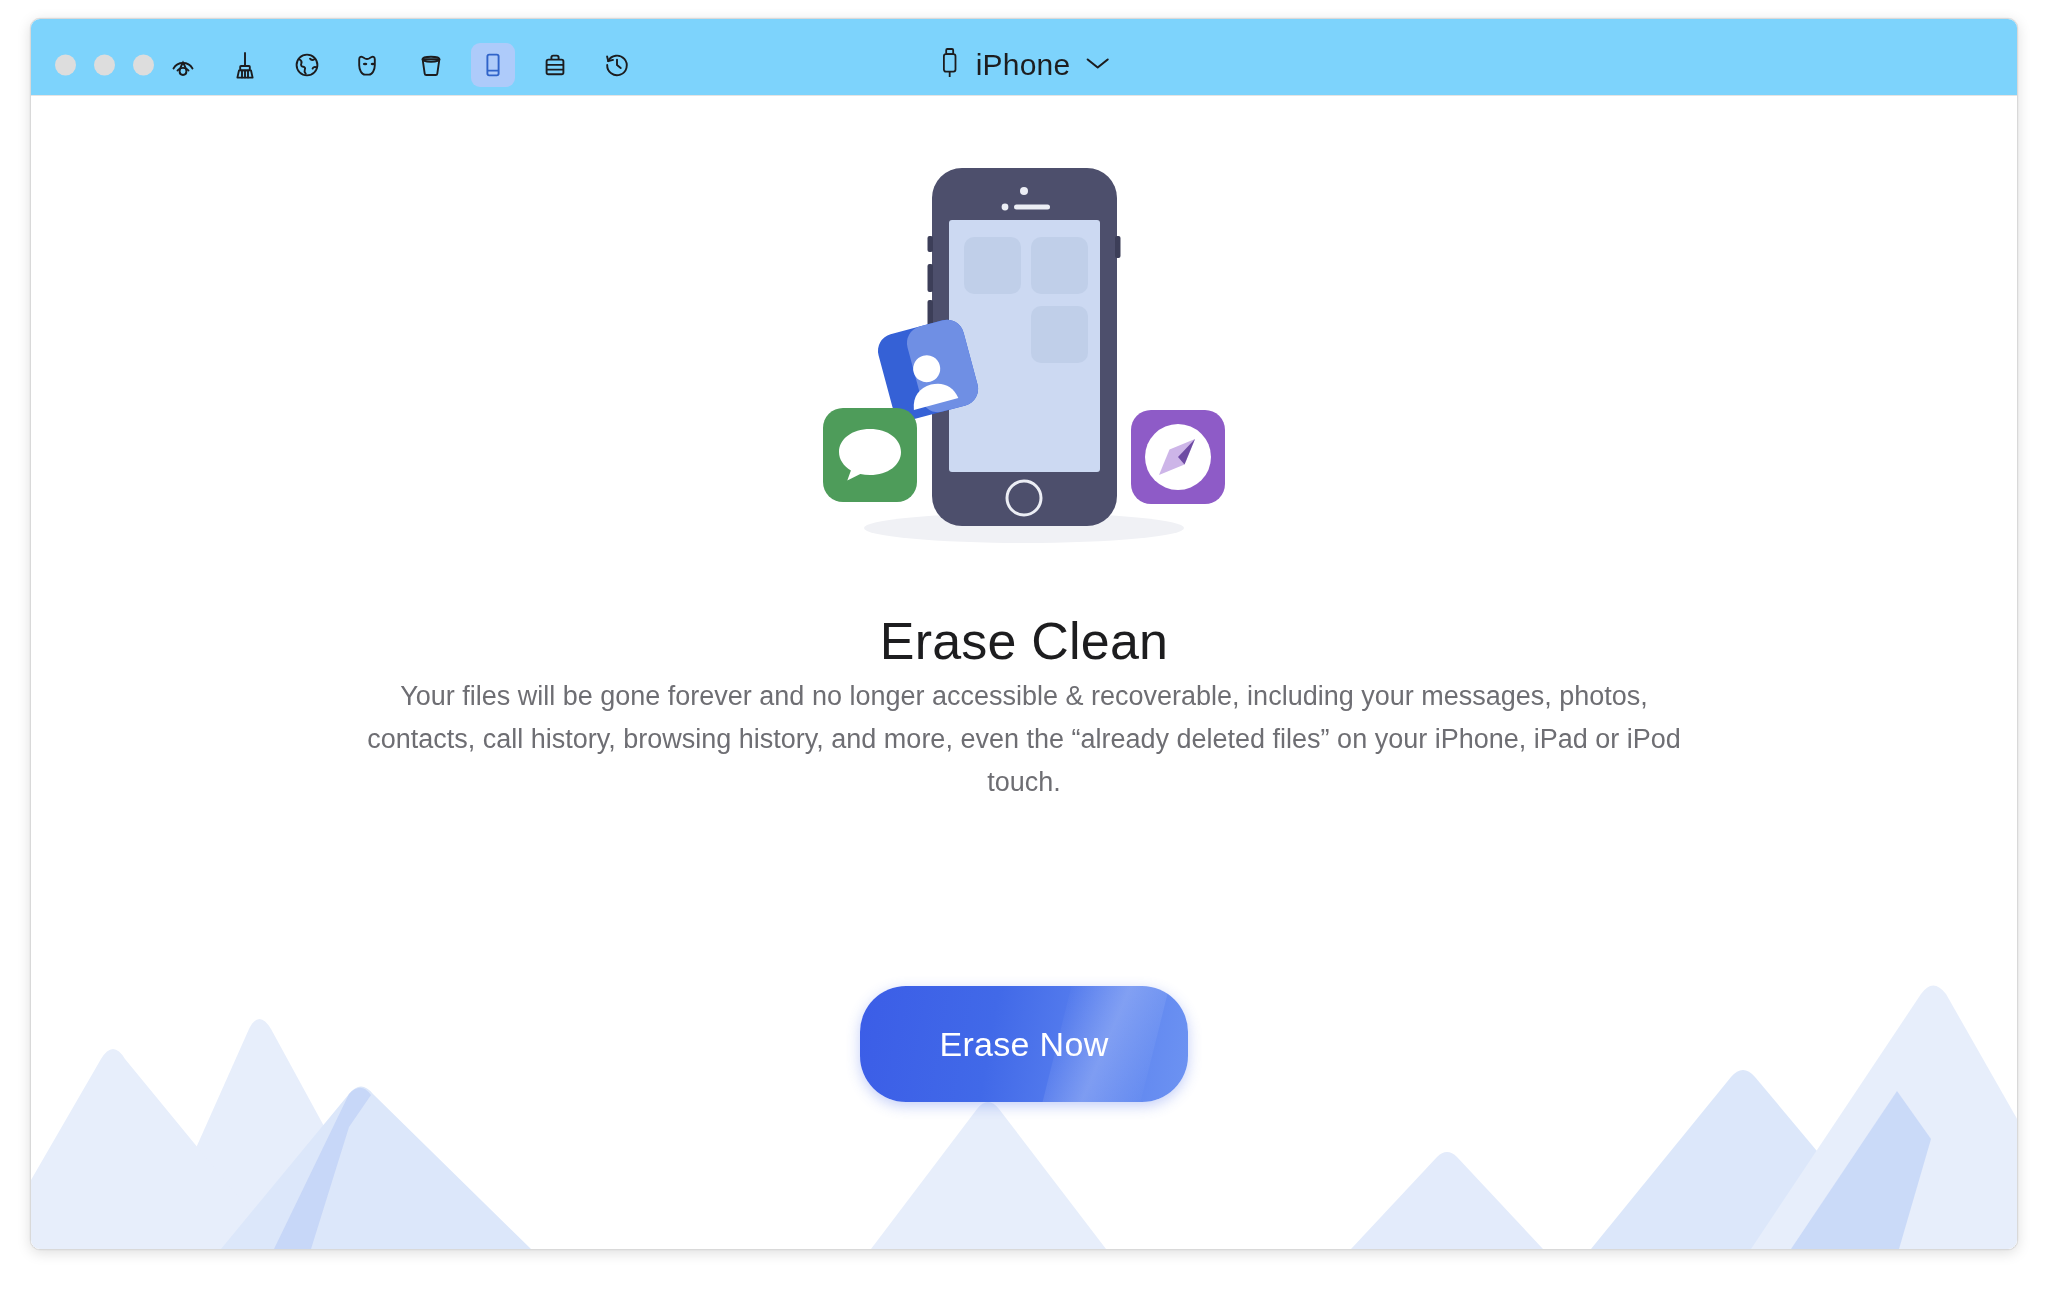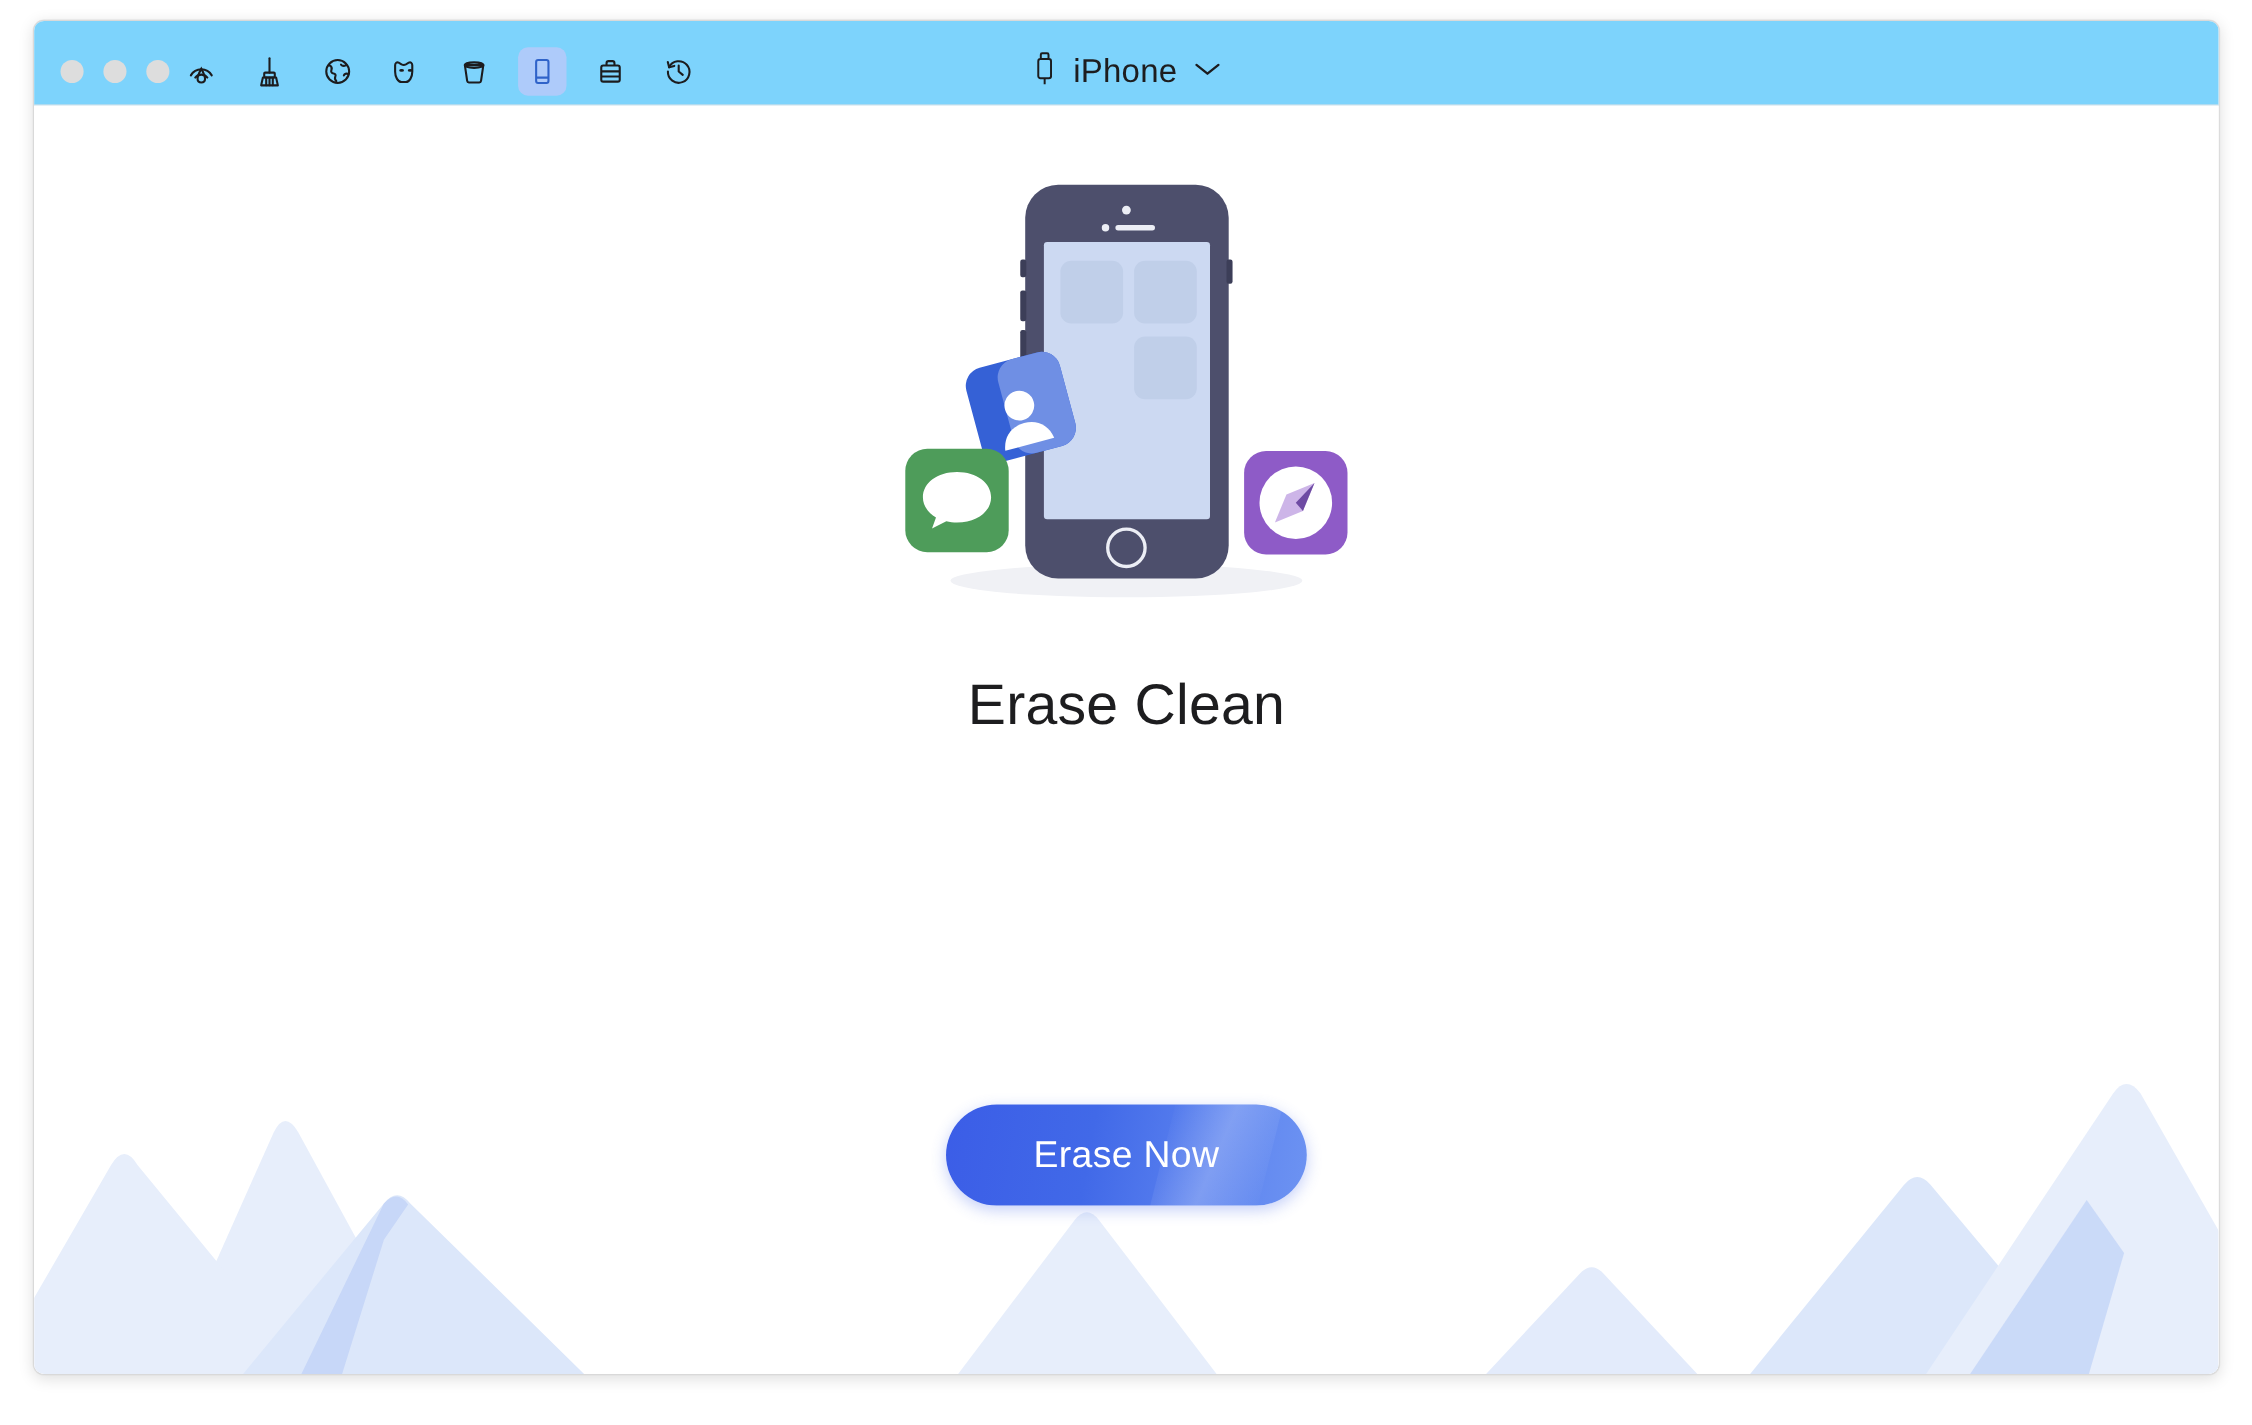--- a/index.html
+++ b/index.html
@@ -154,32 +154,31 @@
     position: absolute;
     left: 0;
     right: 0;
     top: 890px;
     display: flex;
     justify-content: center;
   }
   .cta-button {
     position: relative;
     width: 328px;
-    height: 92px;
+    height: 116px;
     border-radius: 46px;
     border: none;
     color: #ffffff;
     font-size: 34px;
     font-family: "Liberation Sans", sans-serif;
     letter-spacing: 0.3px;
     cursor: pointer;
     background: linear-gradient(100deg, #3b5de7 0%, #4169e8 40%, #5b82ef 72%, #6d93f2 100%);
     box-shadow: 0 4px 14px rgba(61,97,231,0.30);
     overflow: hidden;
-    margin-top: 18px;
   }
   .cta-button::after {
     content: "";
     position: absolute;
     top: -20%;
     left: 60%;
     width: 30%;
     height: 140%;
     background: linear-gradient(100deg, rgba(255,255,255,0.00) 0%, rgba(255,255,255,0.22) 50%, rgba(255,255,255,0.00) 100%);
     transform: skewX(-14deg);
@@ -364,20 +363,21 @@
         <g>
           <rect x="322" y="252" width="94" height="94" rx="20" fill="#8e5bc7"></rect>
           <circle cx="369" cy="299" r="33" fill="#ffffff"></circle>
           <path d="M386 281l-10.5 25.5L350 317l10.5-25.5z" fill="#cdb5e8"></path>
           <path d="M386 281l-10.5 25.5L369 299z" fill="#6e4ba3"></path>
         </g>
       </svg>
 
       <h1 class="headline">Erase Clean</h1>
 
+      <p class="subtext">Your files will be gone forever and no longer accessible &amp; recoverable, including your messages, photos, contacts, call history, browsing history, and more, even the “already deleted files” on your iPhone, iPad or iPod touch.</p>
 
       <div class="cta-wrap">
         <button class="cta-button">
           <span class="cta-label">Erase Now</span>
         </button>
       </div>
 
     </div>
   </div>
 </div>

